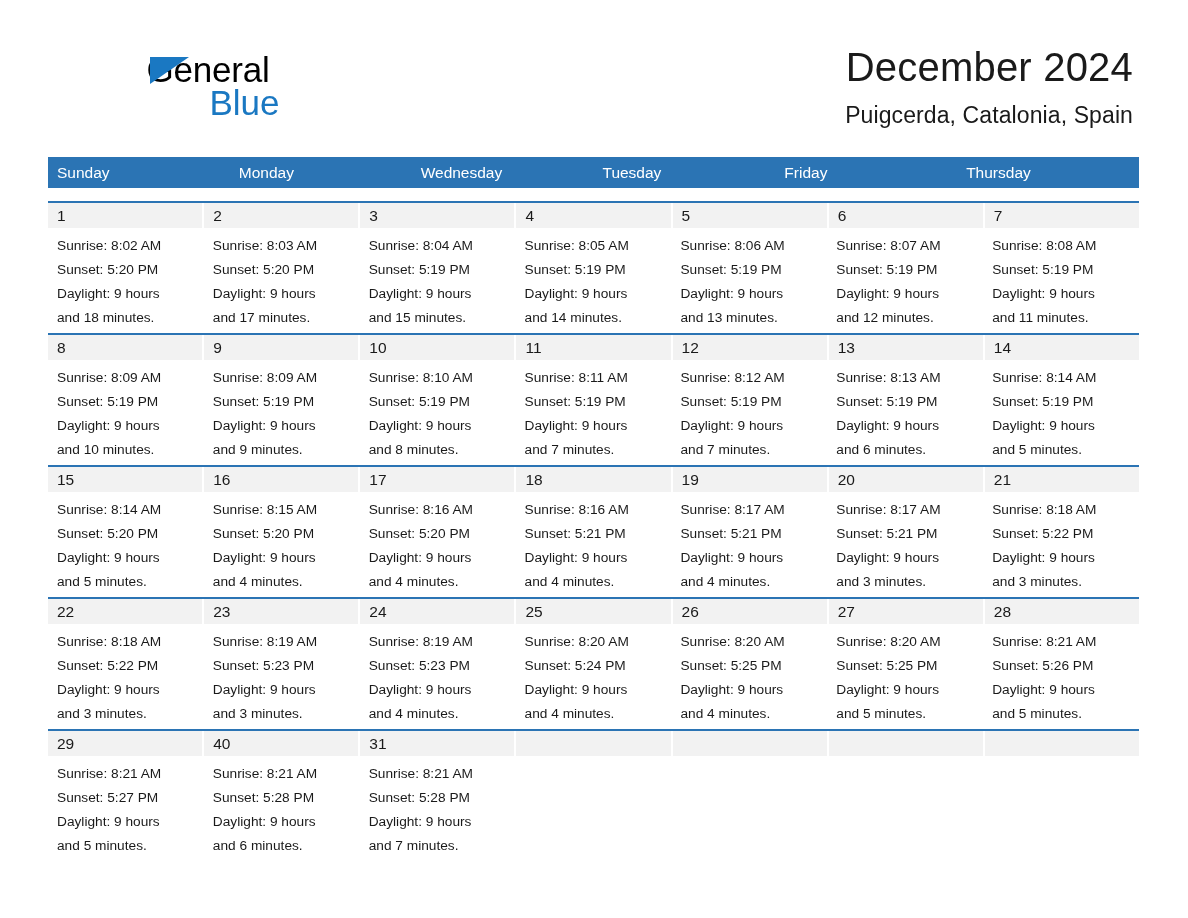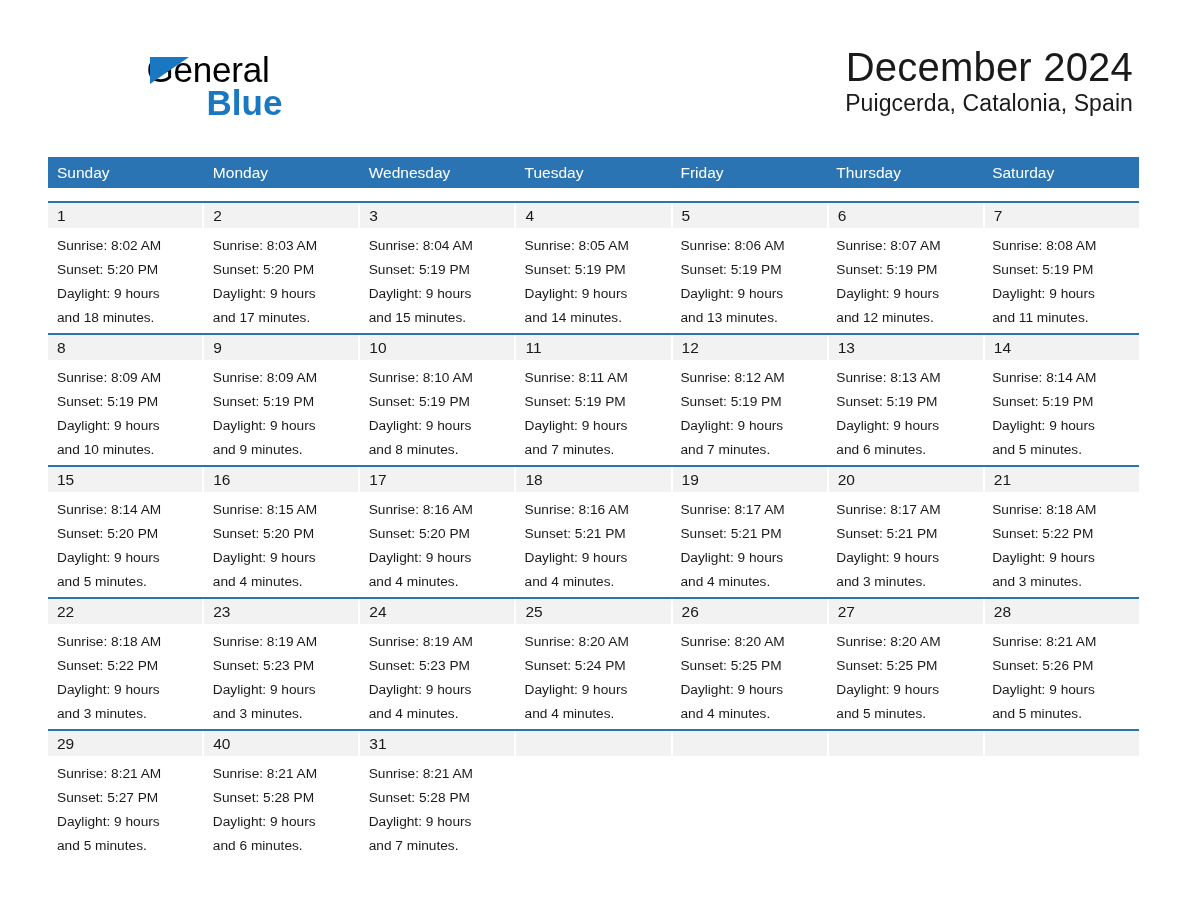--- a/index.html
+++ b/index.html
@@ -53,21 +53,20 @@
     width: 0;
     height: 0;
     border-left: 39px solid #1a78c2;
     border-bottom: 27px solid transparent;
   }
   .logo-row2 {
     position: relative;
     height: 36px;
     padding-left: 73px;
     margin-top: -3px;
-    font-weight: bold;
   }
   .logo-blue {
     font-size: 35px;
     color: #1a78c2;
     font-family: "Liberation Sans", sans-serif;
   }
 
   .title-block {
     position: absolute;
     right: 55px;
@@ -77,20 +76,21 @@
   .month-title {
     font-size: 40px;
     font-weight: normal;
     color: #1a1a1a;
     line-height: 1.15;
     letter-spacing: 0.2px;
   }
   .location {
     font-size: 23px;
     color: #1a1a1a;
+    margin-top: 12px;
     letter-spacing: 0.1px;
   }
 
   
   .calendar {
     position: absolute;
     left: 48px;
     top: 157px;
     width: 1091px;
   }
@@ -176,21 +176,20 @@
 
   <div class="calendar">
 
     <div class="weekday-header">
       <div class="weekday-cell">Sunday</div>
       <div class="weekday-cell">Monday</div>
       <div class="weekday-cell">Wednesday</div>
       <div class="weekday-cell">Tuesday</div>
       <div class="weekday-cell">Friday</div>
       <div class="weekday-cell">Thursday</div>
-      <div class="weekday-cell">Saturday</div>
     </div>
 
     <div class="week-row">
       <div class="date-band">
         <div class="date-cell">1</div>
         <div class="date-cell">2</div>
         <div class="date-cell">3</div>
         <div class="date-cell">4</div>
         <div class="date-cell">5</div>
         <div class="date-cell">6</div>

